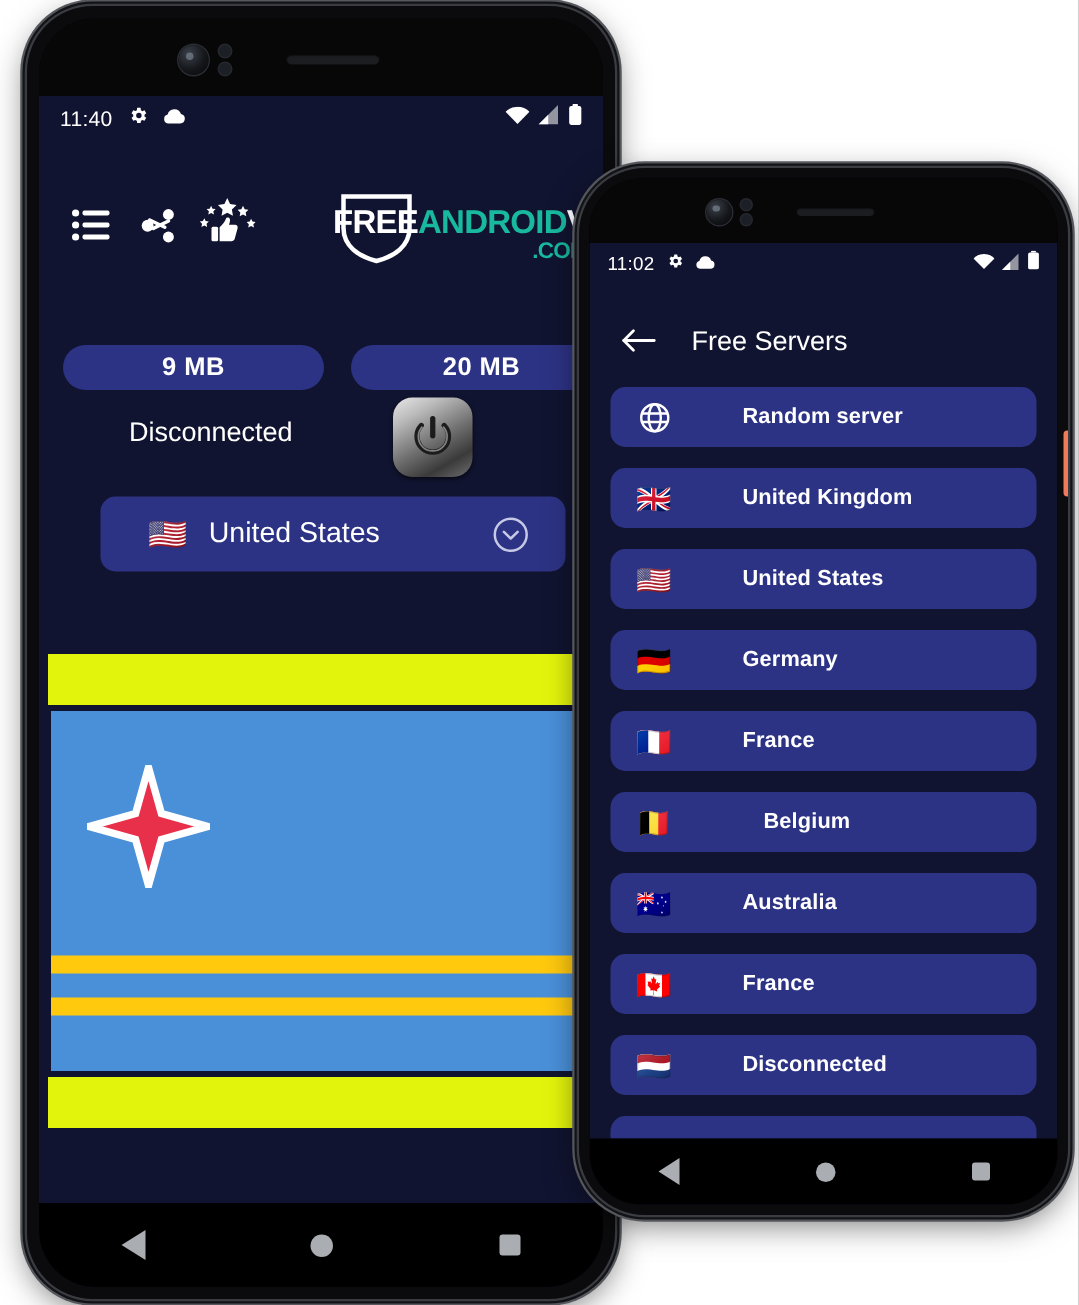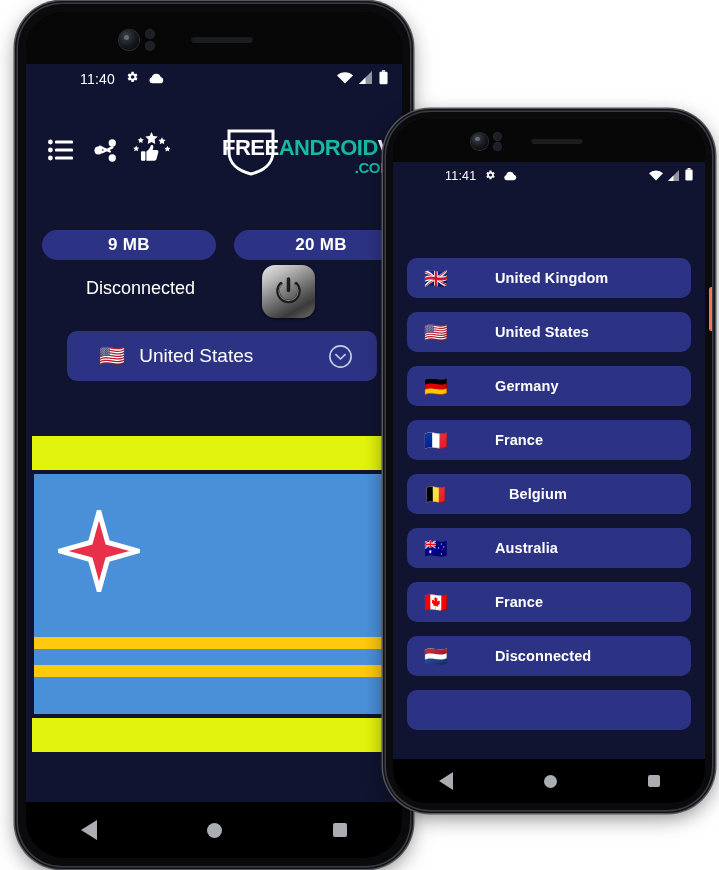--- a/index.html
+++ b/index.html
@@ -65,21 +65,21 @@
   .side-btn {
     position: absolute; border-radius: 3px;
   }
 
   
   .statusbar {
     position: absolute; left: 0; right: 0; top: 0;
     display: flex; align-items: center;
     color: #fff;
   }
-  .sb-left { display:flex; align-items:center;margin-left:40px; }
+  .sb-left { display:flex; align-items:center; }
   .sb-right { margin-left:auto; display:flex; align-items:center; }
   .sb-time { font-weight: 400; letter-spacing: .2px; }
 
   
   .p1-toolbar { position:absolute; left:0; right:0; display:flex; align-items:center; }
   .tb-icons { display:flex; align-items:center; }
   .tb-icon { display:flex; align-items:center; justify-content:center; cursor:pointer; }
 
   .logo { position:absolute; display:flex; align-items:flex-start; }
   .logo-shield { position:absolute; left:0; top:0; }
@@ -295,21 +295,21 @@
         <div class="cam" style="left:78px; top:14px; width:17px; height:17px;"></div>
         <div class="sensor" style="left:101px; top:14px; width:7px; height:7px;"></div>
         <div class="sensor" style="left:101px; top:24px; width:7px; height:7px;"></div>
         <div class="earpiece" style="left:138px; top:19px; width:52px; height:6px;"></div>
       </div>
 
       <div class="screen" style="top:43px; bottom:0; background:#111430;">
 
         <div class="statusbar" style="height:27px; padding:0 12px;">
           <div class="sb-left">
-            <span class="sb-time" style="font-size:12.5px;">11:41</span>
+            <span class="sb-time" style="font-size:12.5px;">11:02</span>
             <span style="margin-left:8px; display:inline-block;">
               <svg width="12" height="12" viewBox="0 0 24 24" fill="#fff">
                 <path d="M19.4 13a7.6 7.6 0 0 0 0-2l2-1.6-2-3.4-2.4 1a7.5 7.5 0 0 0-1.7-1L15 3.2h-4l-.3 2.7a7.5 7.5 0 0 0-1.7 1l-2.4-1-2 3.4L6.6 11a7.6 7.6 0 0 0 0 2l-2 1.6 2 3.4 2.4-1c.5.4 1.1.8 1.7 1l.3 2.7h4l.3-2.7c.6-.2 1.2-.6 1.7-1l2.4 1 2-3.4-2-1.6z"></path>
                 <circle cx="13" cy="12" r="3.1" fill="#111430"></circle>
               </svg>
             </span>
             <span style="margin-left:7px; display:inline-block;">
               <svg width="14" height="11" viewBox="0 0 24 18" fill="#fff">
                 <path d="M6 17h12.2A4.8 4.8 0 0 0 19 7.5 7 7 0 0 0 5.6 8 4.6 4.6 0 0 0 6 17z"></path>
               </svg>
@@ -329,23 +329,42 @@
             </span>
             <span style="margin-left:5px; display:inline-block;">
               <svg width="8" height="13" viewBox="0 0 10 16" fill="#fff">
                 <rect x="3" y="0" width="4" height="1.6" rx=".5"></rect>
                 <rect x="0.5" y="1.6" width="9" height="14" rx="1.6"></rect>
               </svg>
             </span>
           </div>
         </div>
 
+        <div class="p2-appbar" style="top:42px; height:46px; padding-left:18px;">
+          <div class="back-arrow" style="width:30px; height:30px;">
+            <svg width="24" height="20" viewBox="0 0 26 20" fill="none" stroke="#fff" stroke-width="2" stroke-linecap="round" stroke-linejoin="round">
+              <path d="M24 10H2"></path>
+                <path d="M9 3 2 10l7 7"></path>
+            </svg>
+          </div>
+          <span class="p2-title" style="font-size:18px; margin-left:20px;">Free Servers</span>
+        </div>
 
         <div class="srv-list" style="top:96px; bottom:44px; padding:0 14px;">
 
+          <div class="srv-item" style="height:40px; margin-bottom:14px;">
+            <span class="srv-icon" style="width:34px; margin-left:12px;">
+              <svg width="23" height="23" viewBox="0 0 24 24" fill="none" stroke="#fff" stroke-width="1.7">
+                <circle cx="12" cy="12" r="9.4"></circle>
+                <ellipse cx="12" cy="12" rx="4.2" ry="9.4"></ellipse>
+                <path d="M2.9 9h18.2M2.9 15h18.2"></path>
+              </svg>
+            </span>
+            <span class="srv-label" style="font-size:14.5px; margin-left:42px;">Random server</span>
+          </div>
 
           <div class="srv-item" style="height:40px; margin-bottom:14px;">
             <span class="srv-icon flag-emoji" style="width:34px; margin-left:12px; font-size:19px;">🇬🇧</span>
             <span class="srv-label" style="font-size:14.5px; margin-left:42px;">United Kingdom</span>
           </div>
 
           <div class="srv-item" style="height:40px; margin-bottom:14px;">
             <span class="srv-icon flag-emoji" style="width:34px; margin-left:12px; font-size:19px;">🇺🇸</span>
             <span class="srv-label" style="font-size:14.5px; margin-left:42px;">United States</span>
           </div>

